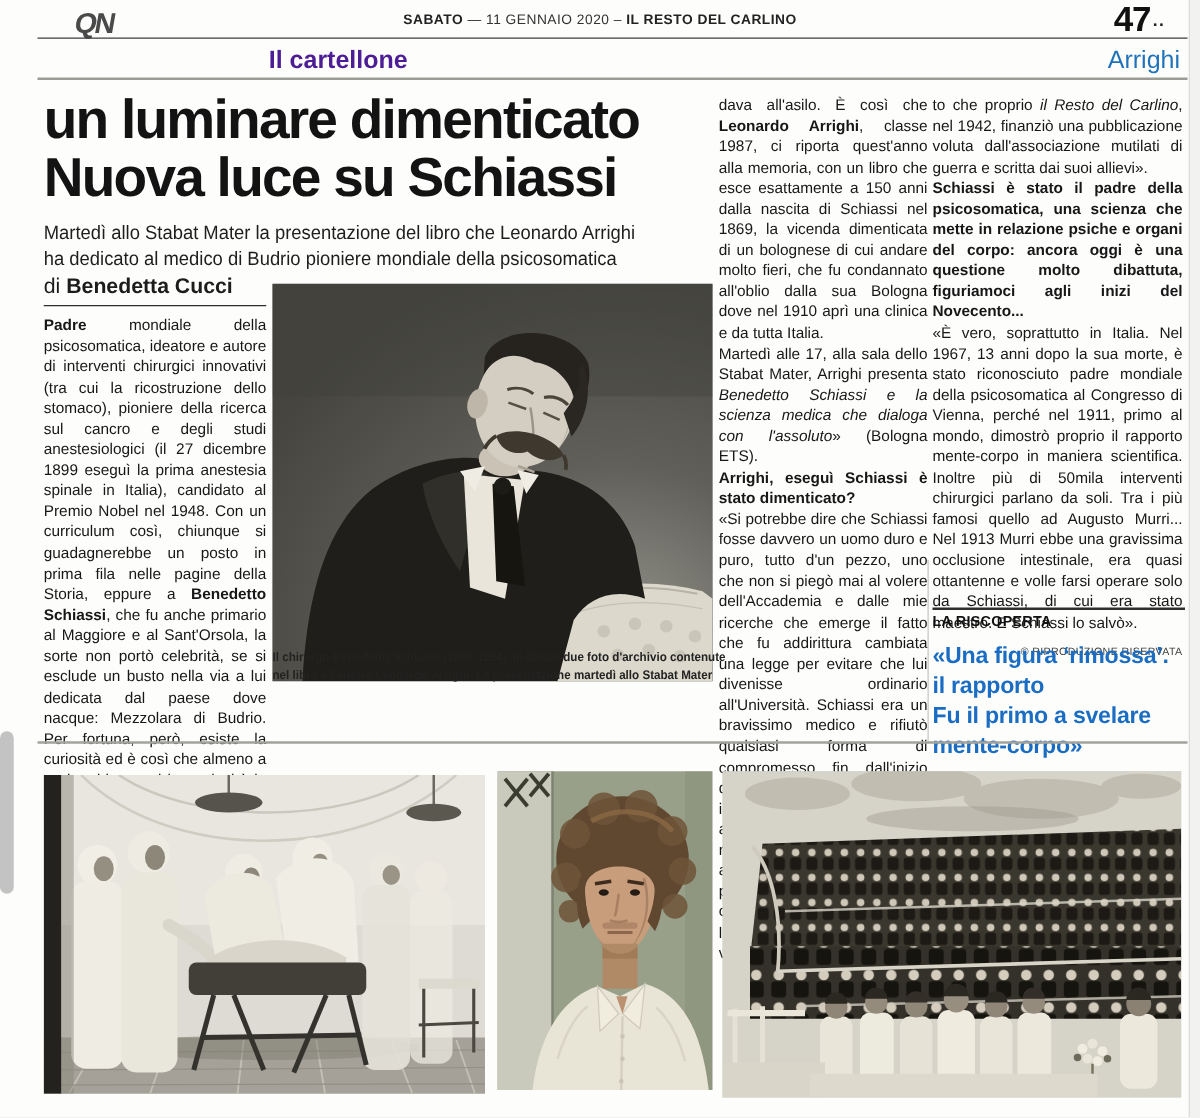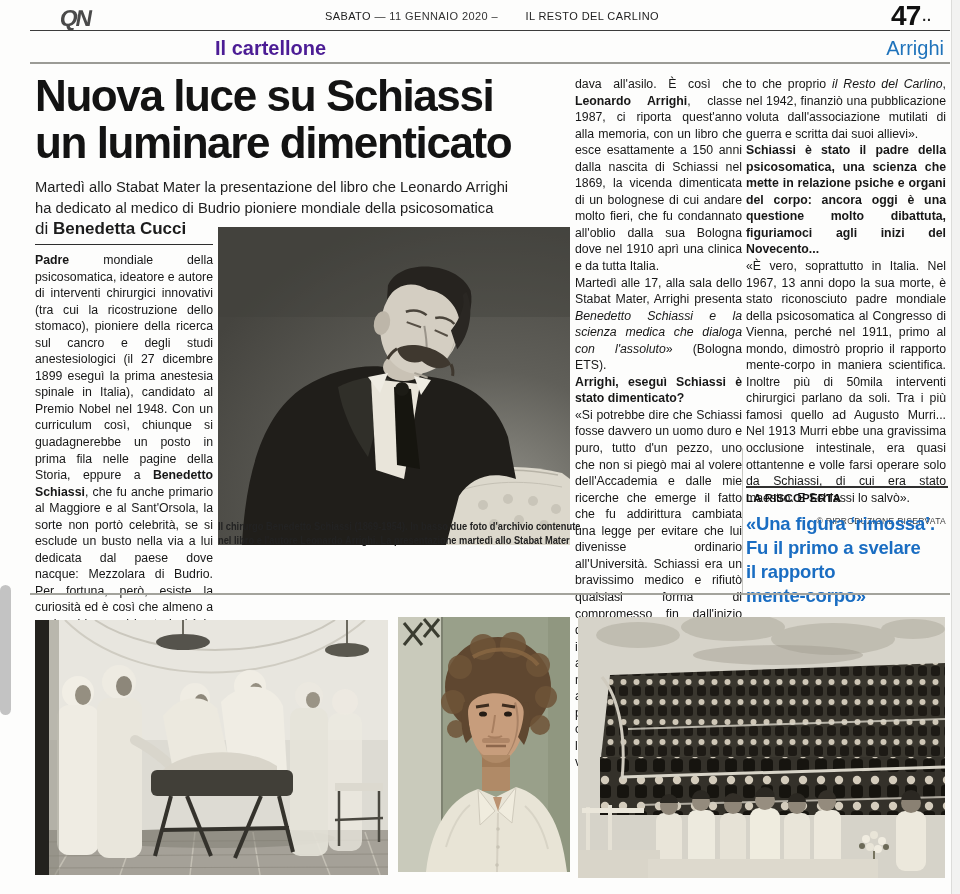--- a/index.html
+++ b/index.html
@@ -12,21 +12,21 @@
   .b{font-weight:bold;}
   .i{font-style:italic;}
   .abs{position:absolute;}
 
   
   .qn-logo{left:60px;top:5px;font-size:23px;font-weight:bold;color:#4a4a4a;
     transform:skewX(-10deg);letter-spacing:-2px;}
   .date-line{left:0;top:10px;width:960px;text-align:center;font-size:11px;
     letter-spacing:.4px;color:#222;}
   .date-line .mid{font-weight:normal;color:#333;}
-  .date-line .strong{font-weight:normal;margin-left:24px;}
+  .date-line .strong{font-weight:bold;}
   .page-number{right:30px;top:0;font-size:28px;font-weight:bold;letter-spacing:-1px;color:#111;}
   .page-dots{font-size:14px;font-weight:bold;letter-spacing:1px;position:relative;top:-4px;left:2px;color:#222;}
   .rule-header{left:30px;top:30px;width:920px;height:1px;background:#3c3c3c;}
   .section-label{left:215px;top:37px;font-size:20px;font-weight:bold;color:#4c1d95;text-align:center;}
   .city-label{right:16px;top:37px;font-size:20px;color:#1f73bb;}
   .rule-section{left:30px;top:62px;width:920px;height:2px;background:#9b9b96;}
 
   
   .headline{left:35px;top:72px;width:545px;font-size:44px;line-height:47px;
     font-weight:bold;letter-spacing:-1.4px;color:#131313;}
@@ -79,22 +79,22 @@
   </div>
   <div class="abs page-number">
     <span>47</span><span class="page-dots">..</span>
   </div>
   <div class="abs rule-header"></div>
   <div class="abs section-label">Il cartellone</div>
   <div class="abs city-label">Arrighi</div>
   <div class="abs rule-section"></div>
 
   <div class="abs headline">
+      <div>un luminare dimenticato</div>
       <div>Nuova luce su Schiassi</div>
-      <div>un luminare dimenticato</div>
     </div>
   <div class="abs standfirst">
       <div>Martedì allo Stabat Mater la presentazione del libro che Leonardo Arrighi</div>
       <div>ha dedicato al medico di Budrio pioniere mondiale della psicosomatica</div>
     </div>
   <div class="abs byline"><span>di </span><span class="b">Benedetta Cucci</span></div>
   <div class="abs rule-byline"></div>
 
   <div class="abs bodycol col1">
     <p><span class="b">Padre</span><span> mondiale della psicosomatica, ideatore e autore di interventi chirurgici innovativi (tra cui la ricostruzione dello stomaco), pioniere della ricerca sul cancro e degli studi anestesiologici (il 27 dicembre 1899 eseguì la prima anestesia spinale in Italia), candidato al Premio Nobel nel 1948. Con un curriculum così, chiunque si guadagnerebbe un posto in prima fila nelle pagine della Storia, eppure a </span><span class="b">Benedetto Schiassi</span><span>, che fu anche primario al Maggiore e al Sant'Orsola, la sorte non portò celebrità, se si esclude un busto nella via a lui dedicata dal paese dove nacque: Mezzolara di Budrio. Per fortuna, però, esiste la curiosità ed è così che almeno a un bambino quel busto ispirò la voglia di saperne di più già oltre vent'anni fa, quando ancora an-</span></p>
@@ -177,22 +177,22 @@
       <div>Il chirurgo Benedetto Schiassi (1869-1954). In basso due foto d'archivio contenute</div>
       <div>nel libro e l'autore Leonardo Arrighi. La presentazione martedì allo Stabat Mater</div>
     </div>
 
   <div class="abs vsep"></div>
   <div class="abs riscoperta">
     <div class="toprule"></div>
     <div class="kicker">LA RISCOPERTA</div>
     <div class="quote">
         <div>«Una figura ‘rimossa’.</div>
+        <div>il rapporto</div>
         <div>Fu il primo a svelare</div>
-        <div>il rapporto</div>
         <div>mente-corpo»</div>
       </div>
   </div>
 
   <div class="abs rule-bottom"></div>
 
   <div class="abs photo photo1">
     <svg width="353" height="255" viewBox="0 0 353 255">
       <rect width="353" height="255" fill="#dddbd3"></rect>
       <rect width="353" height="120" fill="#e8e6df"></rect>

